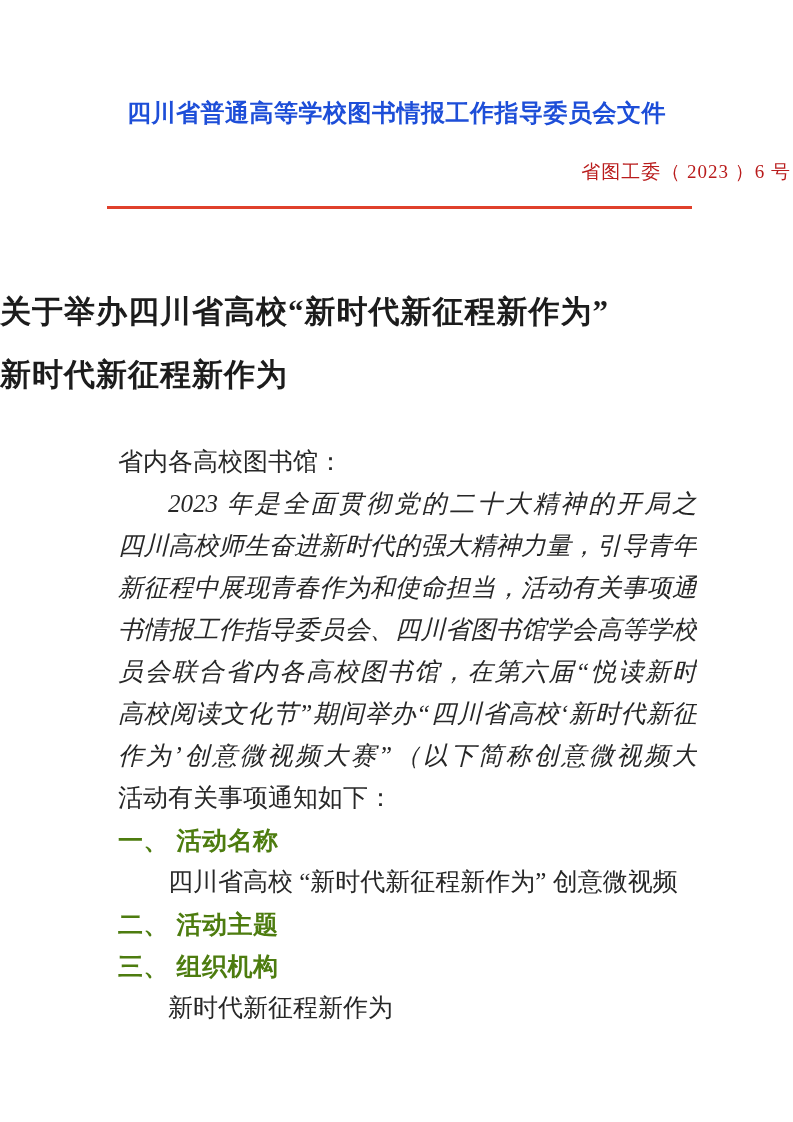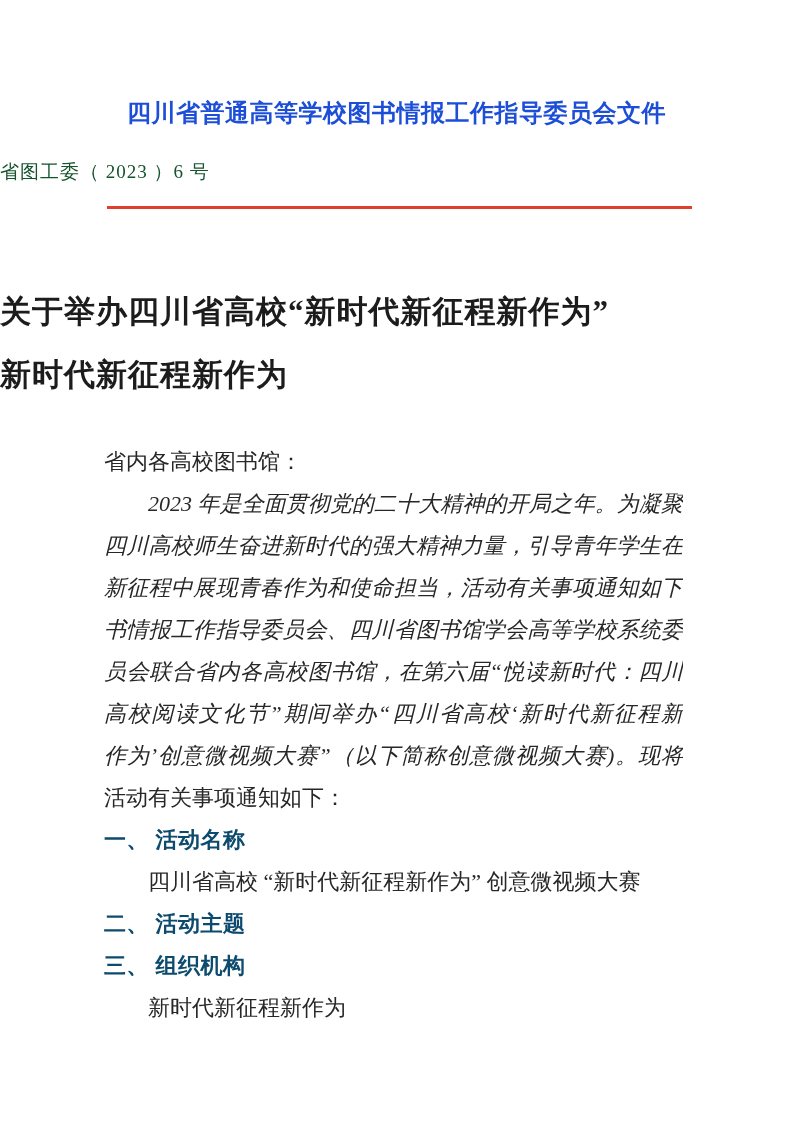--- a/index.html
+++ b/index.html
@@ -19,23 +19,23 @@
     font-family: "Liberation Sans", "DejaVu Sans", sans-serif;
     font-weight: bold;
     font-size: 24px;
     letter-spacing: 0.5px;
     color: #1d4ed8;
     white-space: nowrap;
   }
   .doc-number {
     position: absolute;
     top: 159px; left: 0; right: 2px;
-    text-align: left;
+    text-align: right;
     font-size: 19px;
-    color: #14532d;
+    color: #b91c1c;
     letter-spacing: 1px;
   }
   .red-rule {
     position: absolute;
     top: 206px;
     left: 107px;
     width: 585px;
     height: 3px;
     background: #e0402b;
   }
@@ -45,33 +45,33 @@
     text-align: left;
     font-weight: bold;
     font-size: 31px;
     line-height: 63px;
     color: #1c1c1c;
     letter-spacing: 1px;
   }
   .body-text {
     position: absolute;
     top: 441px;
-    left: 104px;
+    left: 118px;
     width: 579px;
-    font-size: 22px;
+    font-size: 25px;
     line-height: 42px;
     color: #272727;
   }
   .bline { height: 42px; overflow: hidden; }
   .just { text-align: justify; text-align-last: justify; font-style: italic; }
   .ind  { text-indent: 2em; }
   .sec-heading {
     font-family: "Liberation Sans", "DejaVu Sans", sans-serif;
     font-weight: bold;
-    color: #0c4a6e;
+    color: #4d7c0f;
     letter-spacing: 0.5px;
   }
 </style>
 </head>
 <body>
 
 <div class="page">
 
   <div class="org-title">四川省普通高等学校图书情报工作指导委员会文件</div>
 

